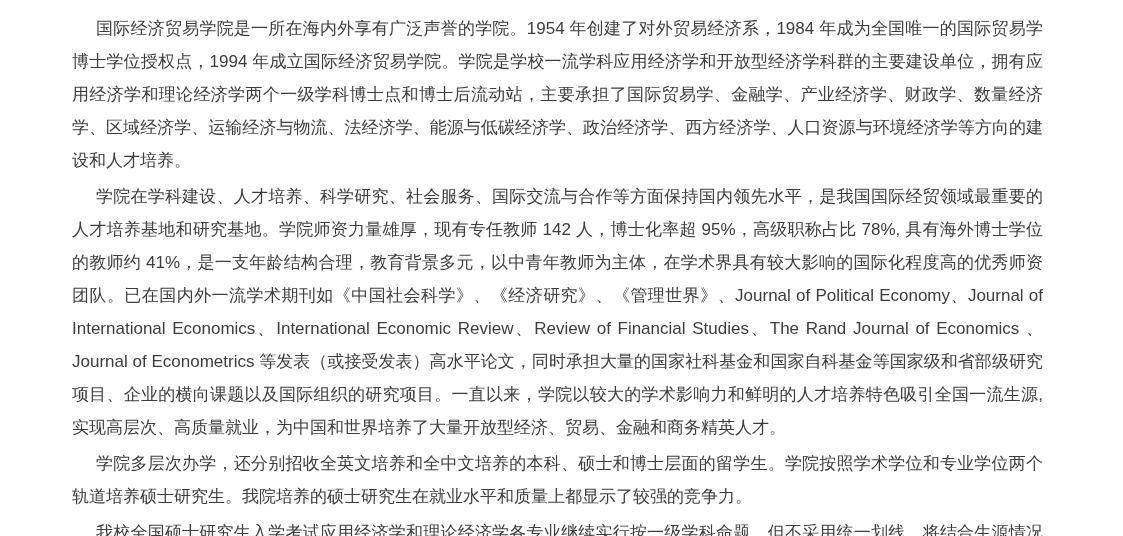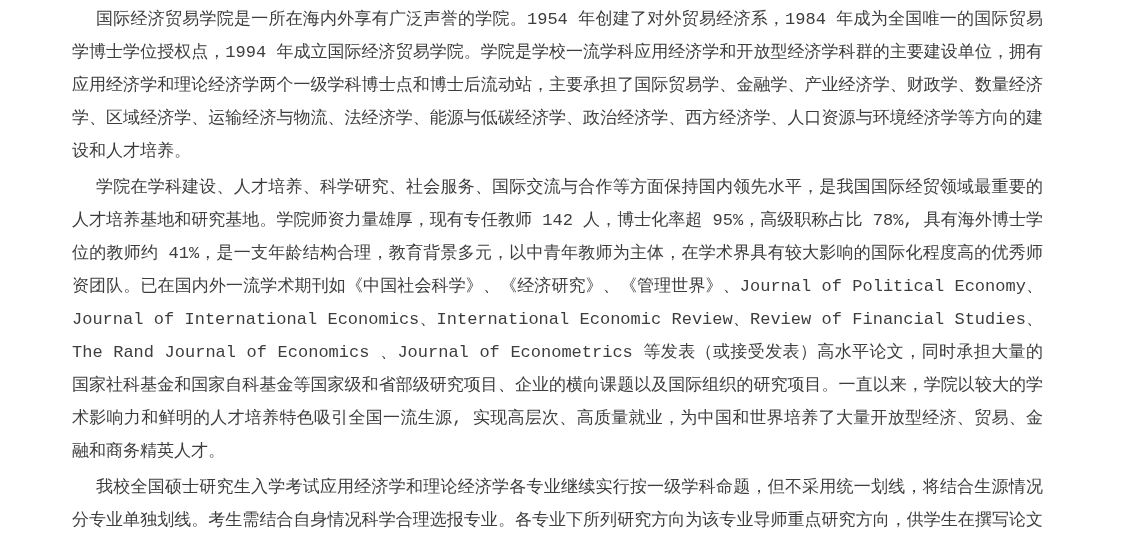--- a/index.html
+++ b/index.html
@@ -10,35 +10,35 @@
   body {
     width: 1123px;
     height: 536px;
     overflow: hidden;
     font-family: "Liberation Sans", "DejaVu Sans", sans-serif;
   }
   .doc-page {
     box-sizing: border-box;
     width: 1123px;
     height: 536px;
-    padding: 3px 80px 0 72px;
+    padding: 12px 80px 0 72px;
     background: #ffffff;
-    font-family: Liberation Mono, monospace;
   }
   .doc-page p {
     margin: 0 0 3px 0;
     color: #3d3d3d;
     font-size: 17px;
     line-height: 33px;
     text-align: justify;
     text-justify: inter-character;
     text-indent: 24px;
     word-break: break-word;
   }
 </style>
 </head>
 <body>
 
 <div class="doc-page">
   <p>国际经济贸易学院是一所在海内外享有广泛声誉的学院。1954 年创建了对外贸易经济系，1984 年成为全国唯一的国际贸易学博士学位授权点，1994 年成立国际经济贸易学院。学院是学校一流学科应用经济学和开放型经济学科群的主要建设单位，拥有应用经济学和理论经济学两个一级学科博士点和博士后流动站，主要承担了国际贸易学、金融学、产业经济学、财政学、数量经济学、区域经济学、运输经济与物流、法经济学、能源与低碳经济学、政治经济学、西方经济学、人口资源与环境经济学等方向的建设和人才培养。</p>
   <p>学院在学科建设、人才培养、科学研究、社会服务、国际交流与合作等方面保持国内领先水平，是我国国际经贸领域最重要的人才培养基地和研究基地。学院师资力量雄厚，现有专任教师 142 人，博士化率超 95%，高级职称占比 78%, 具有海外博士学位的教师约 41%，是一支年龄结构合理，教育背景多元，以中青年教师为主体，在学术界具有较大影响的国际化程度高的优秀师资团队。已在国内外一流学术期刊如《中国社会科学》、《经济研究》、《管理世界》、Journal of Political Economy、Journal of International Economics、International Economic Review、Review of Financial Studies、The Rand Journal of Economics 、Journal of Econometrics 等发表（或接受发表）高水平论文，同时承担大量的国家社科基金和国家自科基金等国家级和省部级研究项目、企业的横向课题以及国际组织的研究项目。一直以来，学院以较大的学术影响力和鲜明的人才培养特色吸引全国一流生源, 实现高层次、高质量就业，为中国和世界培养了大量开放型经济、贸易、金融和商务精英人才。</p>
+  <p>学院多层次办学，还分别招收全英文培养和全中文培养的本科、硕士和博士层面的留学生。学院按照学术学位和专业学位两个轨道培养硕士研究生。我院培养的硕士研究生在就业水平和质量上都显示了较强的竞争力。</p>
   <p>我校全国硕士研究生入学考试应用经济学和理论经济学各专业继续实行按一级学科命题，但不采用统一划线，将结合生源情况分专业单独划线。考生需结合自身情况科学合理选报专业。各专业下所列研究方向为该专业导师重点研究方向，供学生在撰写论文阶段参考，但在招生录取阶段和课程培养阶段，各专业不区分方向。报考我院硕士研究生的考生须本科毕业或为应届本科毕业生。</p>
 </div>
 
 </body></html>

